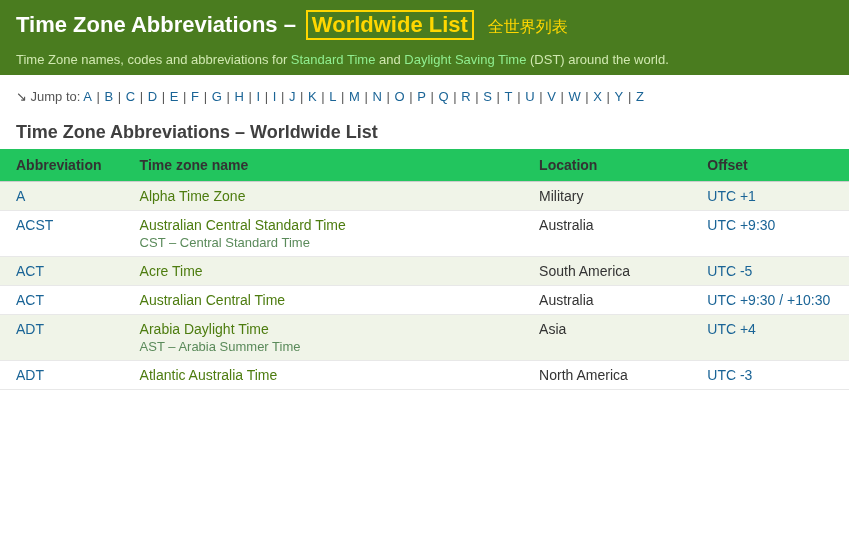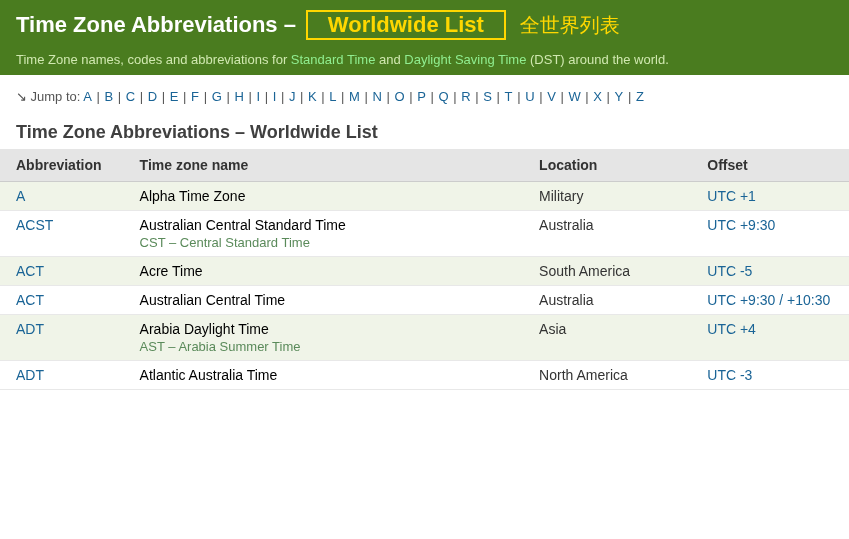--- a/index.html
+++ b/index.html
@@ -7,32 +7,32 @@
 
     
     #header {
       background-color: #4a7c1f;
       padding: 10px 16px 8px 16px;
       color: #fff;
     }
     #header .worldwide-box {
       display: inline-block;
       border: 2px solid #FFD700;
-      padding: 0px 20px;
+      padding: 0px 4px;
       margin-left: 6px;
       margin-right: 4px;
     }
     #header .worldwide-text {
       color: #FFD700;
       font-size: 22px;
       font-weight: bold;
     }
     #header .chinese-text {
       color: #FFD700;
-      font-size: 20px;
+      font-size: 16px;
       font-weight: normal;
       margin-left: 6px;
     }
     #header .subtitle {
       font-size: 13px;
       color: #d0e8b0;
       margin-top: 12px;
     }
     #header .subtitle .standard-time {
       color: #90EE90;
@@ -69,21 +69,21 @@
       font-weight: bold;
       color: #404040;
     }
 
     
     #tz-table {
       width: 100%;
       border-collapse: collapse;
     }
     #tz-table thead tr {
-      background: #e5e5e5;
+      background: #22c55e;
     }
     #tz-table thead th {
       padding: 8px 16px;
       text-align: left;
       font-weight: bold;
       font-size: 14px;
       color: #333;
       border-bottom: 1px solid #ccc;
     }
     #tz-table tbody tr {
@@ -98,21 +98,21 @@
     #tz-table tbody td {
       padding: 6px 16px;
       vertical-align: top;
       font-size: 14px;
     }
     .abbr-link {
       color: #1a6496;
       text-decoration: none;
     }
     .tz-main-name {
-      color: #000000;
+      color: #4d7c0f;
       text-decoration: none;
     }
     .tz-sub {
       color: #5a8a5a;
       font-size: 13px;
       display: block;
       margin-top: 2px;
     }
     .offset-val {
       color: #1a6496;

